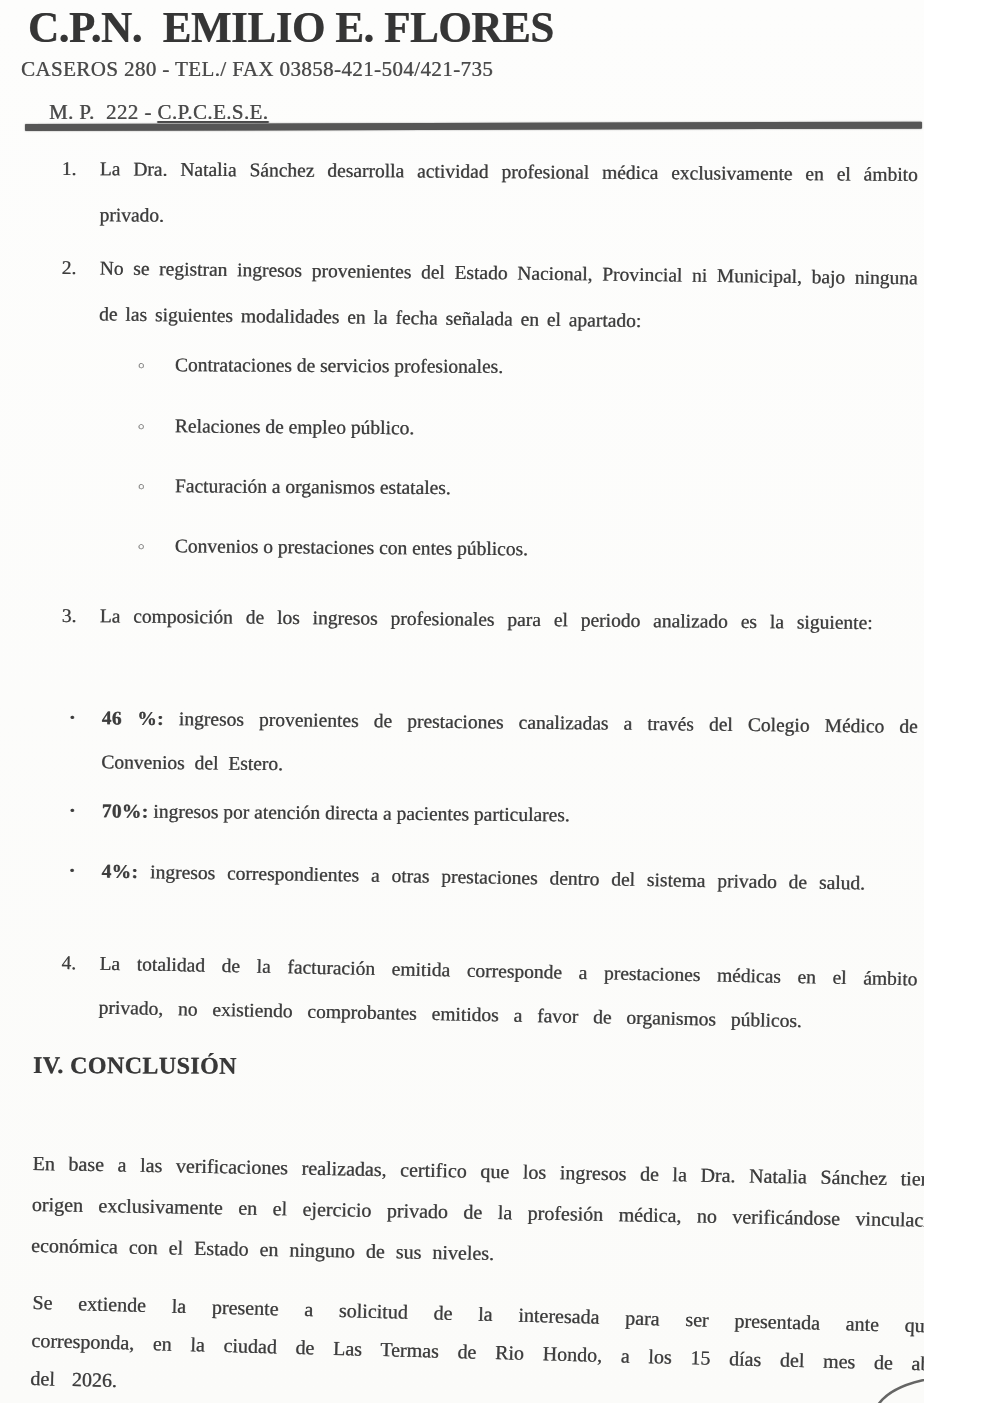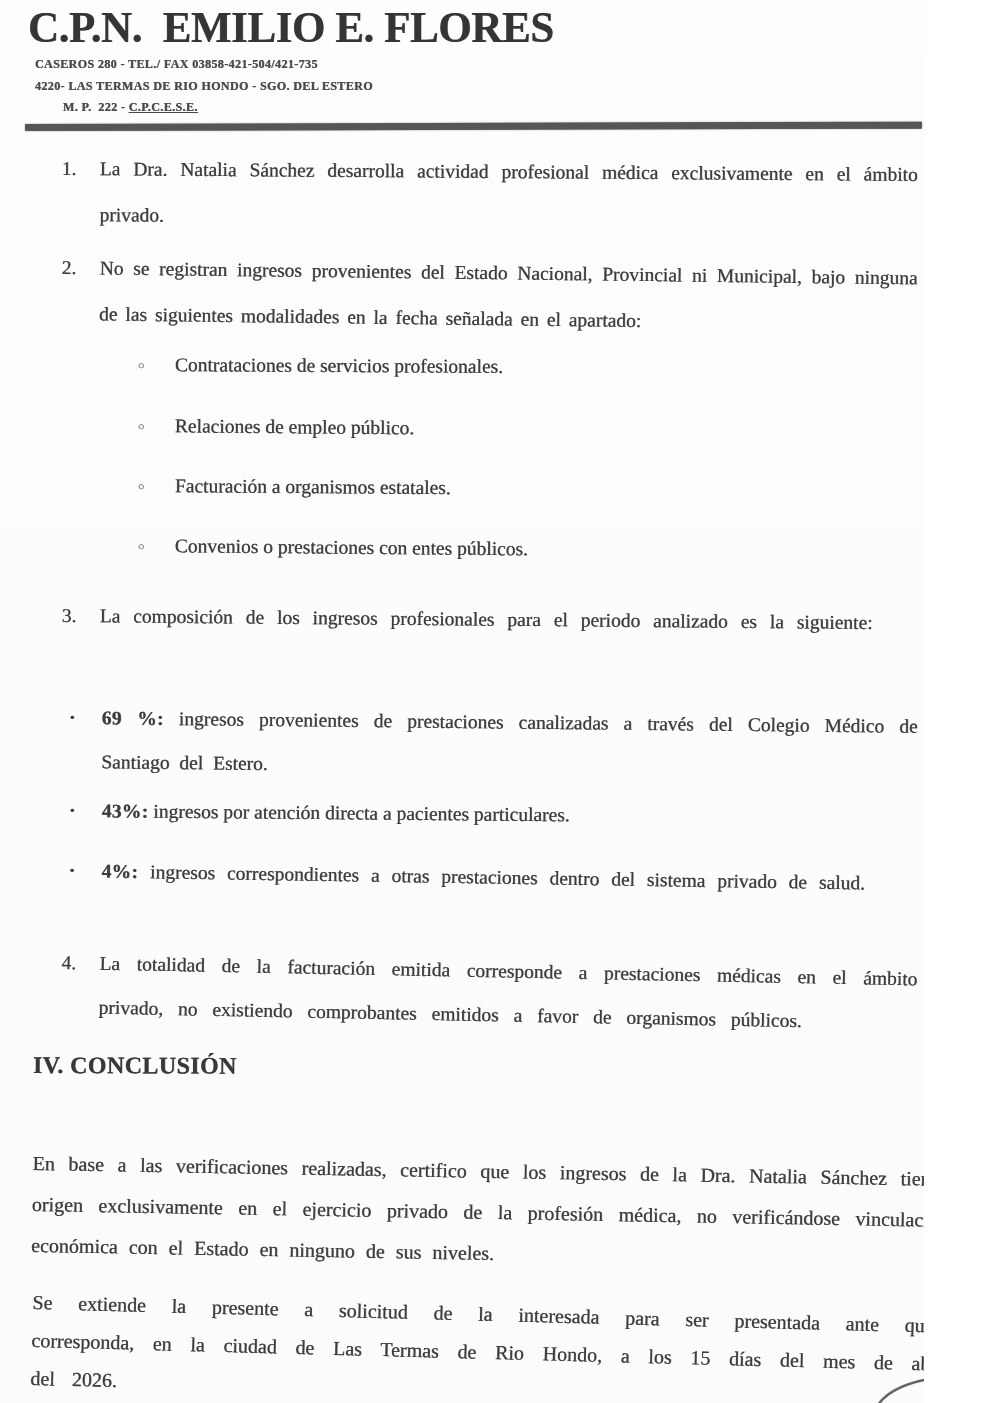--- a/index.html
+++ b/index.html
@@ -15,22 +15,22 @@
   .fuzz { text-shadow:0.4px 0 0.6px rgba(60,60,60,.55), -0.3px 0 0.5px rgba(60,60,60,.35); }
 
   
   .lh-name {
     position:absolute; left:28px; top:2px;
     font-size:44px; font-weight:bold; color:#353535;
     letter-spacing:-0.5px; white-space:pre-wrap;
     transform:scaleX(0.98); transform-origin:0 0;
   }
   .lh-line {
-    position:absolute; left:35px;
-    font-size:12px; font-weight:bold; color:#4a4a4a;
+    position:absolute; left:21px;
+    font-size:21px; font-weight:normal; color:#4a4a4a;
     letter-spacing:0.4px; white-space:pre-wrap;
   }
   .lh-1 { top:57px; }
   .lh-2 { top:79px; }
   .lh-3 { top:100px;margin-left:28px; }
   .lh-ul { text-decoration:underline; }
   .rule {
     position:absolute; left:25px; top:124px; width:897px; height:7px;
     background:#565656; box-shadow:0 0 1.5px #777;
     transform:rotate(-0.15deg); transform-origin:0 0; border-radius:1px;
@@ -83,21 +83,20 @@
 
   .sig { position:absolute; left:872px; top:1367px; }
 </style>
 </head>
 <body>
 
 <div class="page">
 
   <div class="lh-name fuzz">C.P.N.  EMILIO E. FLORES</div>
   <div class="lh-line lh-1 fuzz">CASEROS 280 - TEL./ FAX 03858-421-504/421-735</div>
-  <div class="lh-line lh-2 fuzz">4220- LAS TERMAS DE RIO HONDO - SGO. DEL ESTERO</div>
   <div class="lh-line lh-3 fuzz"><span>M. P.  222 - </span><span class="lh-ul">C.P.C.E.S.E.</span></div>
   <div class="rule"></div>
 
   <div class="item item1 fuzz">
     <span class="num">1.</span>
     <div class="txt">La Dra. Natalia Sánchez desarrolla actividad profesional médica exclusivamente en el ámbito privado.</div>
   </div>
 
   <div class="item item2 fuzz">
     <span class="num">2.</span>
@@ -117,25 +116,25 @@
     <span class="mk">○</span><span>Convenios o prestaciones con entes públicos.</span>
   </div>
 
   <div class="item item3 fuzz">
     <span class="num">3.</span>
     <div class="txt">La composición de los ingresos profesionales para el periodo analizado es la siguiente:</div>
   </div>
 
   <div class="ib ib1 fuzz">
     <span class="mk">•</span>
-    <div class="txt"><b>69 %:</b> <span>ingresos provenientes de prestaciones canalizadas a través del Colegio Médico de Santiago del Estero.</span></div>
+    <div class="txt"><b>46 %:</b> <span>ingresos provenientes de prestaciones canalizadas a través del Colegio Médico de Convenios del Estero.</span></div>
   </div>
   <div class="ib ib2 fuzz">
     <span class="mk">•</span>
-    <div class="txt"><b>43%:</b> <span>ingresos por atención directa a pacientes particulares.</span></div>
+    <div class="txt"><b>70%:</b> <span>ingresos por atención directa a pacientes particulares.</span></div>
   </div>
   <div class="ib ib3 fuzz">
     <span class="mk">•</span>
     <div class="txt"><b>4%:</b> <span>ingresos correspondientes a otras prestaciones dentro del sistema privado de salud.</span></div>
   </div>
 
   <div class="item item4 fuzz">
     <span class="num">4.</span>
     <div class="txt">La totalidad de la facturación emitida corresponde a prestaciones médicas en el ámbito privado, no existiendo comprobantes emitidos a favor de organismos públicos.</div>
   </div>

